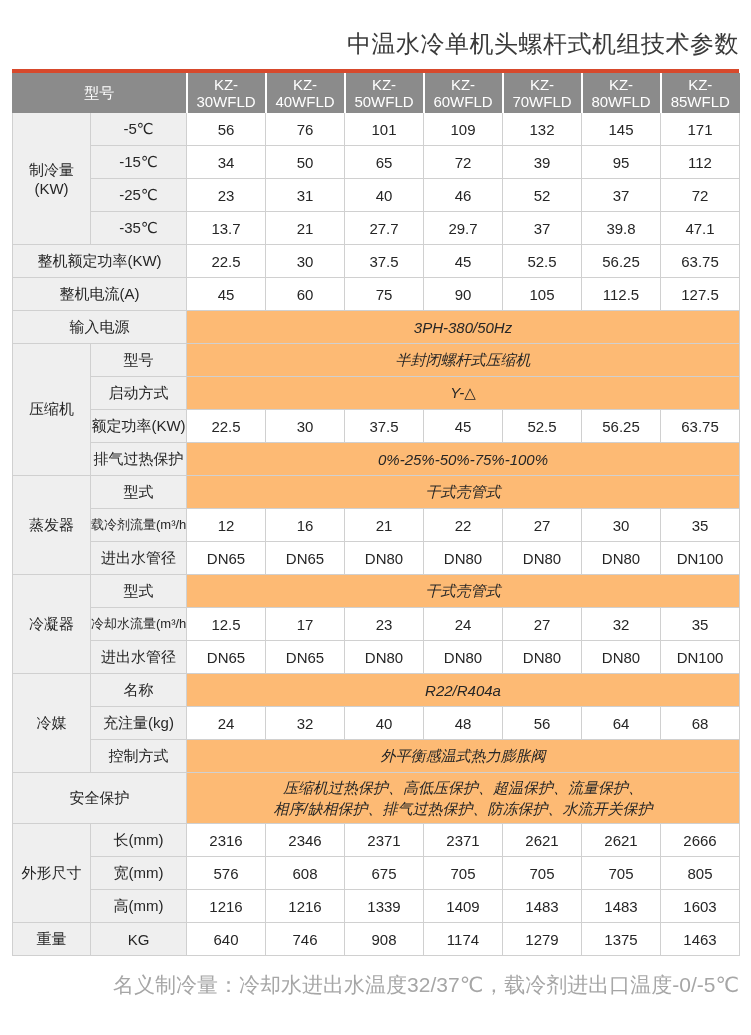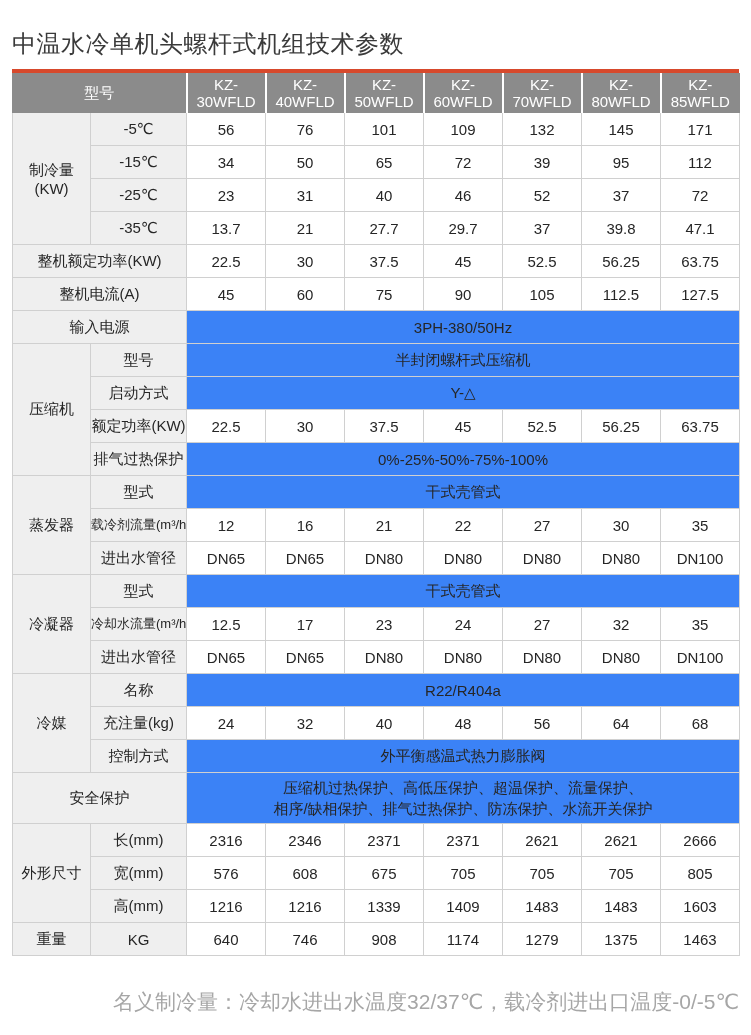--- a/index.html
+++ b/index.html
@@ -7,20 +7,21 @@
     width: 751px; height: 1035px;
     font-family: "Liberation Sans", "DejaVu Sans", sans-serif;
     color: #262626;
     -webkit-font-smoothing: antialiased;
   }
   .page { padding: 0 12px; }
 
   .title {
     padding-top: 28px;
     padding-bottom: 9px;
+    text-align: right;
     font-size: 24px;
     letter-spacing: 0.5px;
     color: #3a3a3a;
     white-space: nowrap;
   }
 
   .red-bar { height: 4px; background: #d7492c; }
 
   table.spec {
     width: 727px;
@@ -41,28 +42,28 @@
     color: #ffffff;
     font-weight: normal;
     height: 38px;
     border: 1px solid #8b8b8b;
     border-left: 2px solid #ffffff;
     font-size: 15px;
   }
   table.spec th:first-child { border-left: 1px solid #8b8b8b; }
 
   td.lbl { background: #efefef; }
-  td.spanval { background: #3b82f6; }
+  td.spanval { background: #fdba74; font-style: italic; }
   td.val { background: #ffffff; }
   td.small { font-size: 13px; white-space: nowrap; }
   tr.tall td { height: 50px; }
   tr.tall .multiline div { line-height: 21px; }
 
   .footnote {
-    margin-top: 30px;
+    margin-top: 13px;
     text-align: right;
     color: #a6a6a6;
     font-size: 21px;
     line-height: 31px;
     white-space: nowrap;
   }
 </style>
 </head>
 <body>
 

